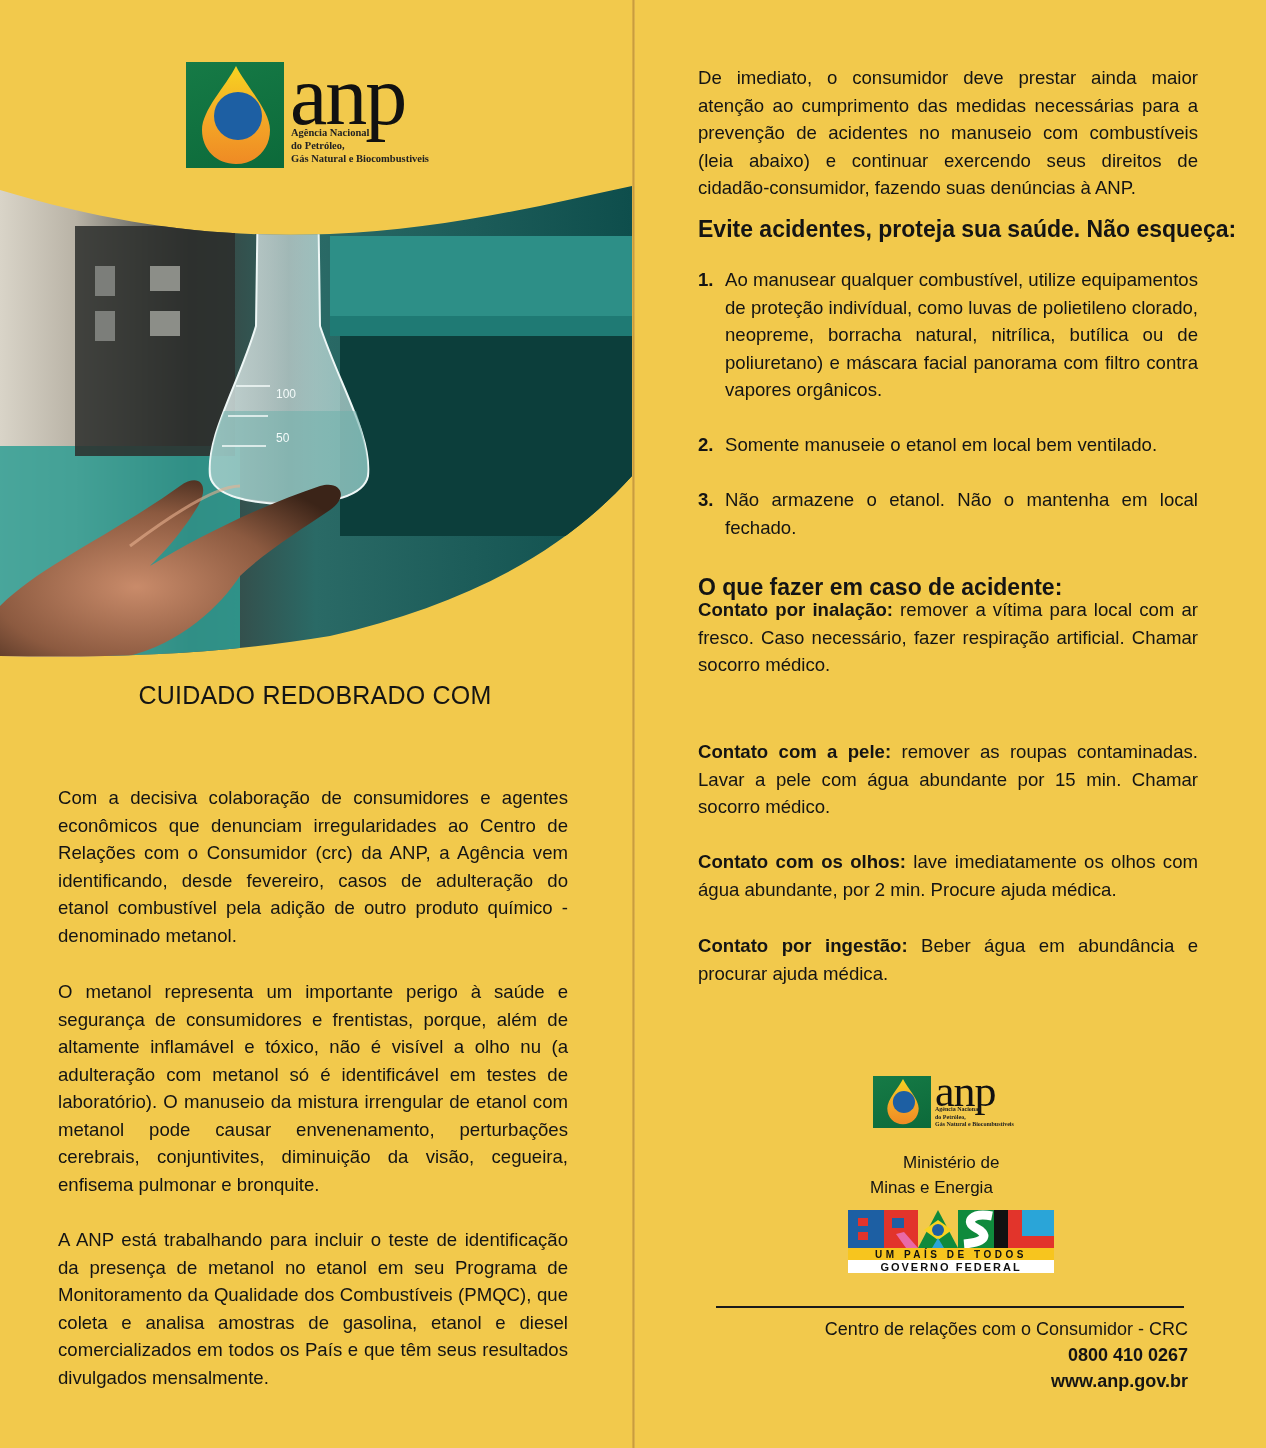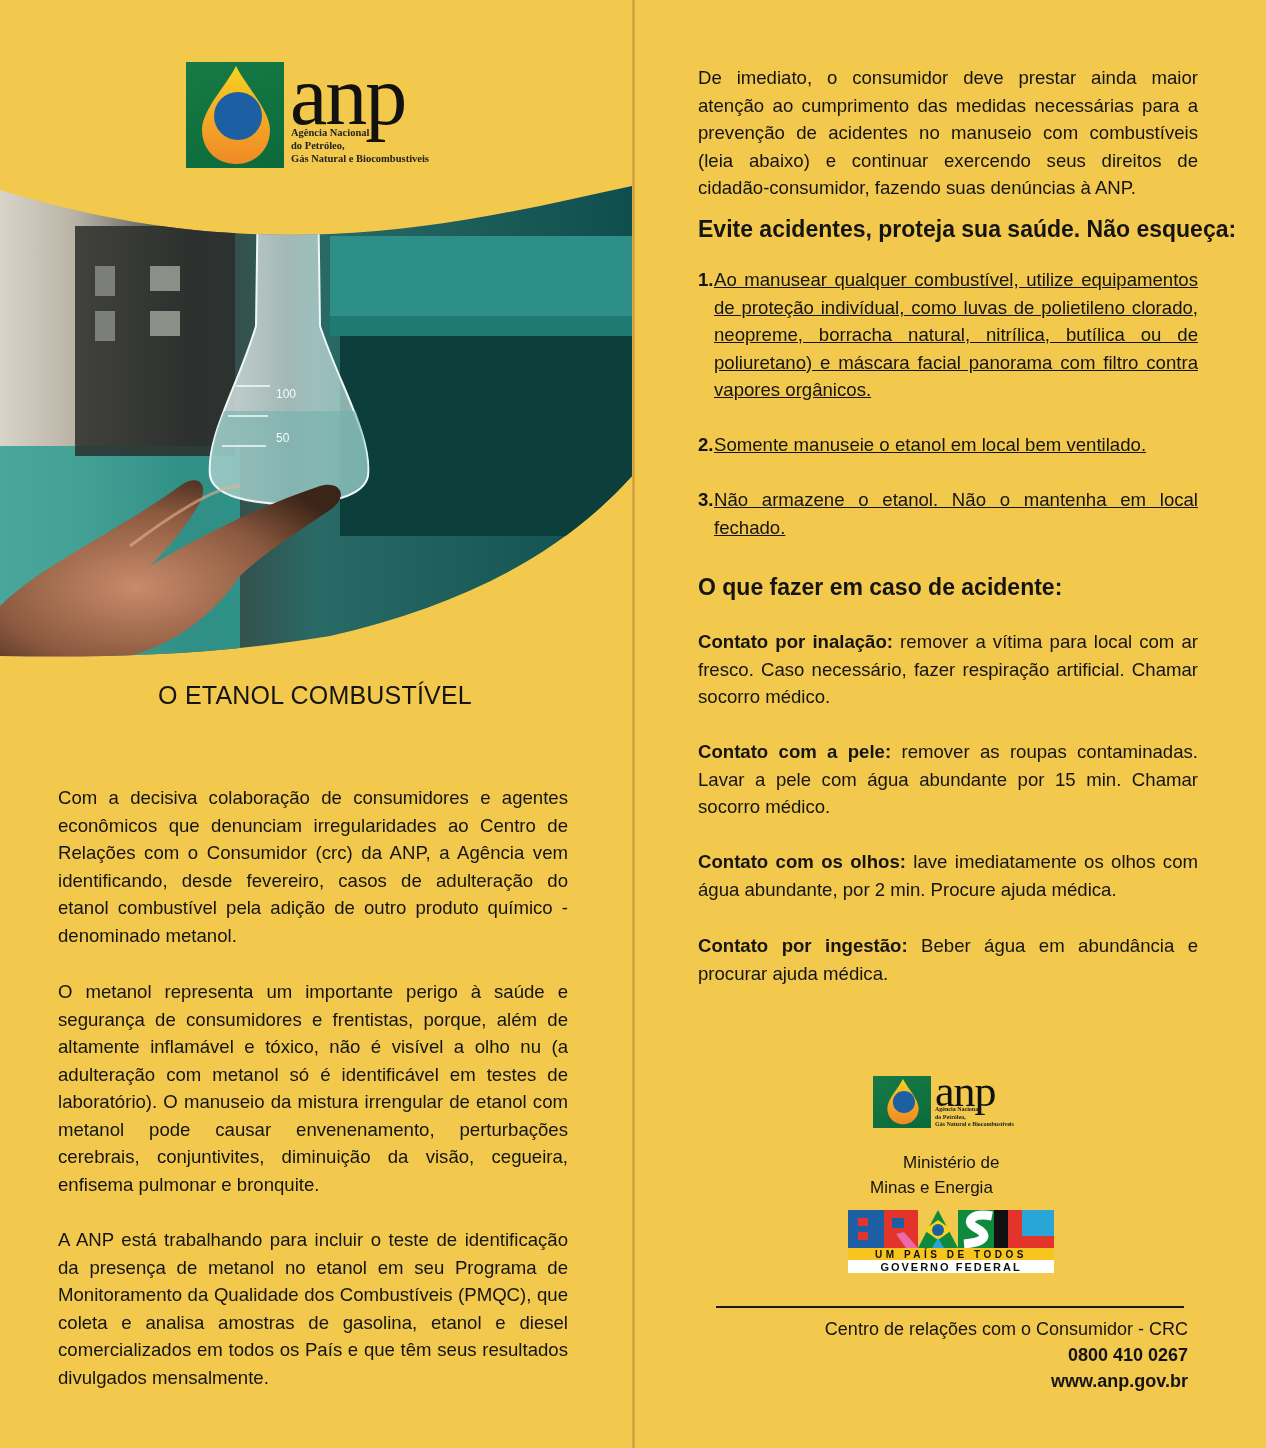--- a/index.html
+++ b/index.html
@@ -38,21 +38,21 @@
   .para {
     position:absolute; font-size:18.6px; line-height:27.5px;
     text-align:justify; margin:0;
   }
   .para.l { left:58px; width:510px; }
   .para.r { left:698px; width:500px; }
   .bold { font-weight:bold; }
   .heading { position:absolute; left:698px; font-size:23px; font-weight:bold; }
   .list-item { position:absolute; left:698px; width:500px; font-size:18.6px; line-height:27.5px; }
   .list-num { position:absolute; left:0; top:0; font-weight:bold; }
-  .list-text { margin-left:16px; text-align:justify; display:block;text-decoration:underline; }
+  .list-text { margin-left:27px; text-align:justify; display:block; }
   
   .ministry {
     position:absolute; left:870px; top:1150px; width:160px;
     font-size:17px; line-height:25px;
   }
   .ministry .m1 { padding-left:33px; display:block; }
   .brasil { position:absolute; left:846px; top:1208px; width:212px; height:66px; }
   .footer-line { position:absolute; left:716px; top:1306px; width:468px; height:2px; background:#1a1a1a; }
   .footer-text {
     position:absolute; left:700px; width:488px; text-align:right; font-size:18px; line-height:26px;
@@ -128,21 +128,21 @@
     <line x1="222" y1="260" x2="266" y2="260" stroke="#f4fbfa" stroke-width="1.5"></line>
     <text x="276" y="212" font-size="12" fill="#f4fbfa" font-family="Liberation Sans, sans-serif">100</text>
     <text x="276" y="256" font-size="12" fill="#f4fbfa" font-family="Liberation Sans, sans-serif">50</text>
 
     <path d="M0 420 C40 380 110 350 180 300 C200 286 210 300 198 320 C180 350 160 370 150 380 C200 350 260 320 320 300 C340 294 350 310 330 324 C300 344 260 370 240 390 C220 420 180 460 120 472 L0 472 Z" fill="url(#skin)"></path>
     <path d="M130 360 C170 330 215 300 240 300" stroke="#e8b08f" stroke-width="3" fill="none" opacity="0.6"></path>
   </g>
 </svg>
 
 <div class="title">
-  <div>O ETANOL COMBUSTÍVEL</div>
+  <div>CUIDADO REDOBRADO COM</div>
 </div>
 
 <p class="para l" style="top:784px;">Com a  decisiva colaboração de  consumidores  e agentes econômicos que denunciam irregularidades ao Centro de Relações com o Consumidor (crc) da ANP, a Agência vem identificando, desde fevereiro, casos de adulteração do etanol combustível pela adição de outro produto químico - denominado metanol.</p>
 <p class="para l" style="top:978px;">O metanol representa um importante perigo à saúde e segurança de consumidores e frentistas, porque, além de altamente inflamável e tóxico, não é visível a olho nu (a adulteração com metanol só é identificável em testes de laboratório). O manuseio da mistura irrengular de etanol com metanol pode causar envenenamento, perturbações cerebrais, conjuntivites, diminuição da visão, cegueira, enfisema pulmonar e bronquite.</p>
 <p class="para l" style="top:1226px;">A ANP está trabalhando para incluir o teste de identificação da presença de metanol no etanol em seu Programa de Monitoramento da Qualidade dos Combustíveis (PMQC), que  coleta e analisa amostras de gasolina, etanol e diesel comercializados em todos os País e que têm seus resultados divulgados mensalmente.</p>
 
 <p class="para r" style="top:64px;">De imediato, o consumidor deve prestar ainda maior atenção ao cumprimento das medidas necessárias para a prevenção de acidentes no manuseio com combustíveis (leia abaixo) e continuar exercendo seus direitos de cidadão-consumidor, fazendo suas denúncias à ANP.</p>
 
 <div class="heading" style="top:216px;">Evite acidentes, proteja sua saúde. Não esqueça:</div>
 
@@ -154,21 +154,21 @@
   <span class="list-num">2.</span>
   <span class="list-text">Somente manuseie o etanol em local bem ventilado.</span>
 </div>
 <div class="list-item" style="top:486px;">
   <span class="list-num">3.</span>
   <span class="list-text">Não armazene o etanol. Não o mantenha em local fechado.</span>
 </div>
 
 <div class="heading" style="top:574px;">O que fazer em caso de acidente:</div>
 
-<p class="para r" style="top:628px;">
+<p class="para r" style="top:596px;">
   <span class="bold">Contato por inalação:</span><span> remover a vítima para local com ar fresco. Caso necessário, fazer respiração artificial. Chamar socorro médico.</span>
 </p>
 <p class="para r" style="top:738px;">
   <span class="bold">Contato com a pele:</span><span> remover as roupas contaminadas. Lavar a pele com água abundante por 15 min. Chamar socorro médico.</span>
 </p>
 <p class="para r" style="top:848px;">
   <span class="bold">Contato com os olhos:</span><span> lave imediatamente os olhos com água abundante, por 2 min. Procure  ajuda médica.</span>
 </p>
 <p class="para r" style="top:932px;">
   <span class="bold">Contato por ingestão:</span><span> Beber água em abundância e procurar ajuda médica.</span>

